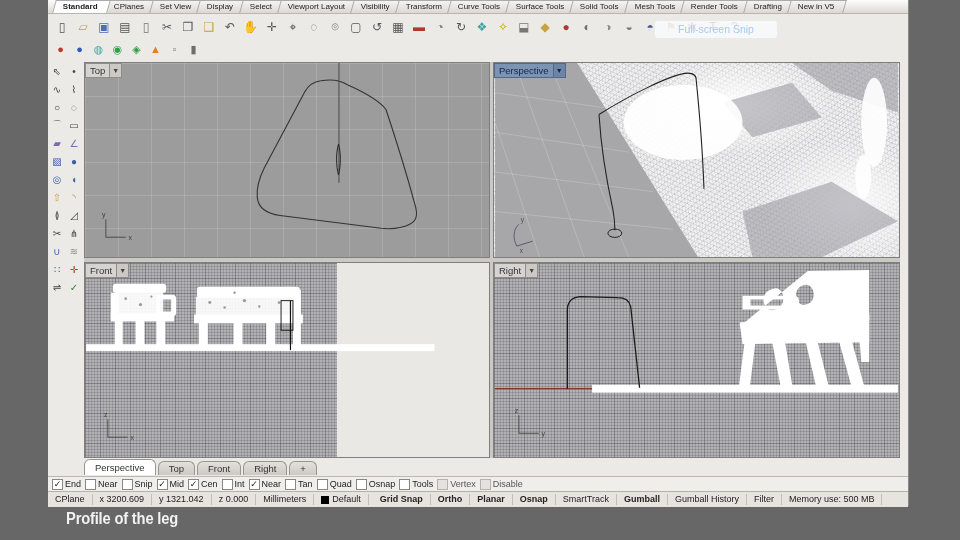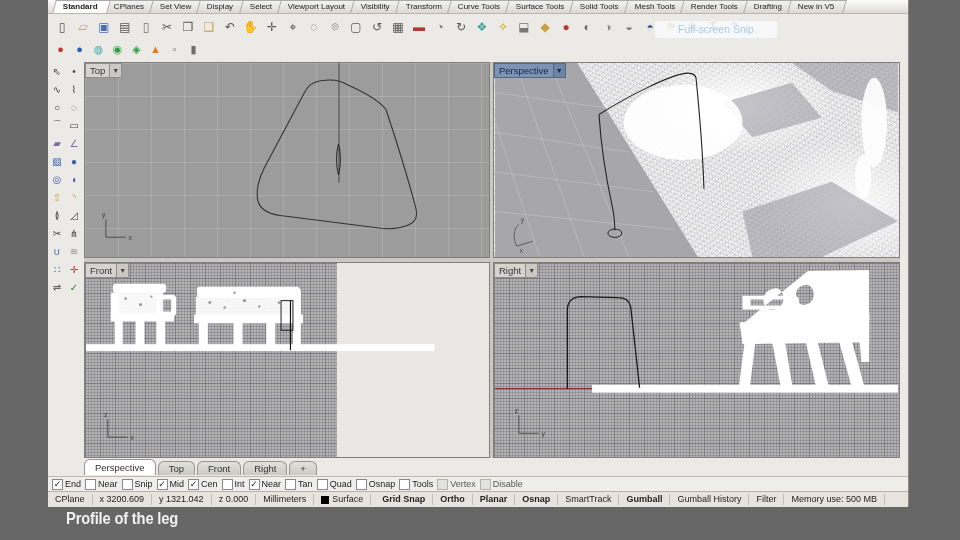--- a/index.html
+++ b/index.html
@@ -381,21 +381,21 @@
         <span>y 1321.042</span>
       </span>
       <span class="scell">
         <span>z 0.000</span>
       </span>
       <span class="scell">
         <span>Millimeters</span>
       </span>
       <span class="scell" style="margin-right: 4px;">
         <span class="swatch"></span>
-        <span>Surface</span>
+        <span>Default</span>
       </span>
       <span class="scell bold">
         <span>Grid Snap</span>
       </span>
       <span class="scell bold">
         <span>Ortho</span>
       </span>
       <span class="scell bold">
         <span>Planar</span>
       </span>

